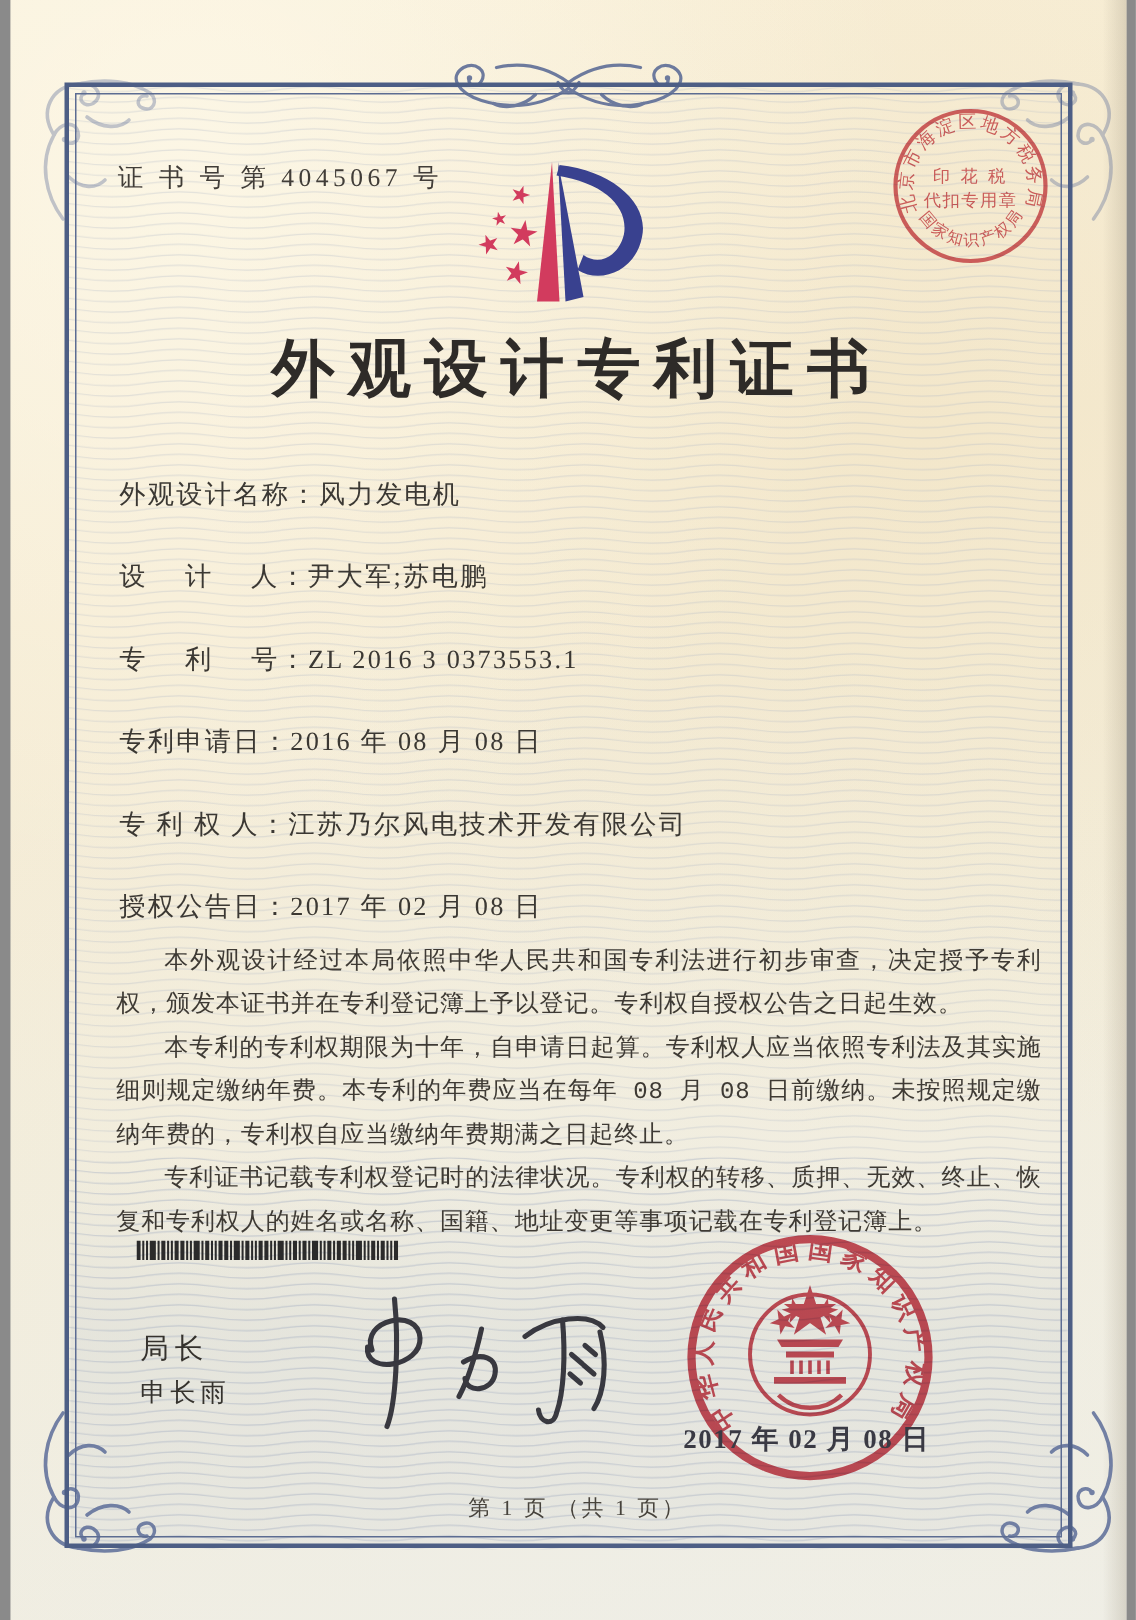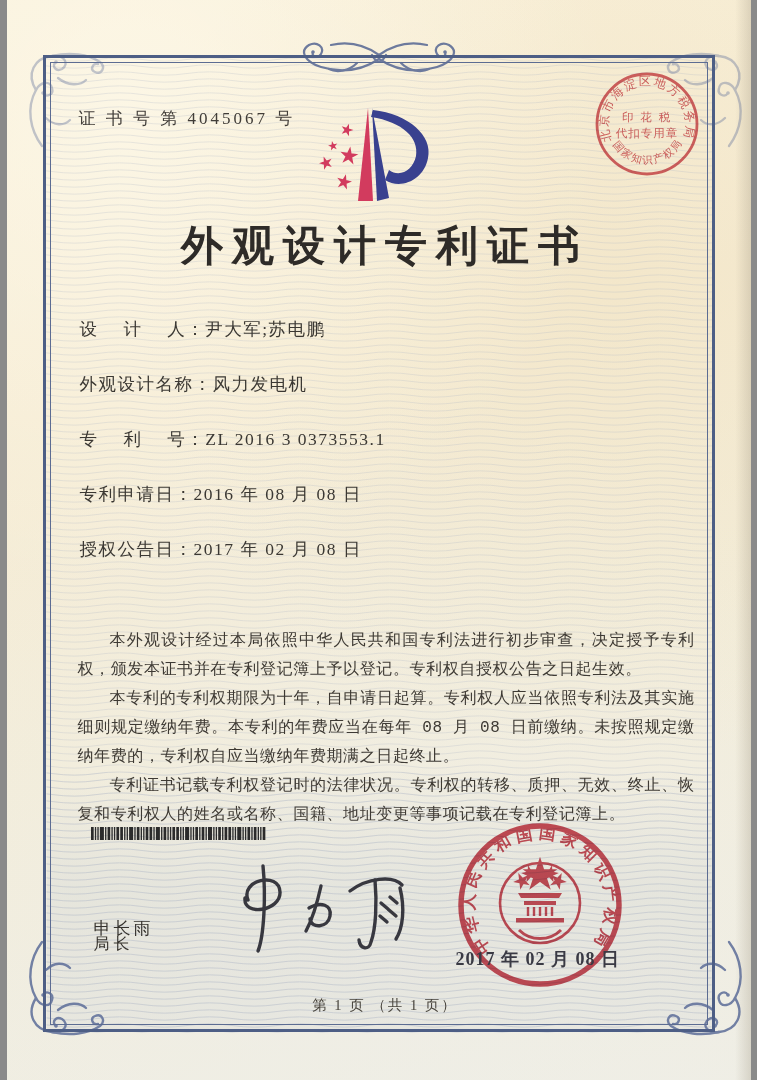--- a/index.html
+++ b/index.html
@@ -20,21 +20,21 @@
   .deco{position:absolute;left:0;top:0;pointer-events:none;}
   .abs{position:absolute;}
   .cert-no{left:72px;top:107px;font-size:17px;letter-spacing:3px;color:#413d38;}
   .title{left:0;width:757px;top:218px;text-align:center;font-size:42px;font-weight:bold;
     letter-spacing:9px;color:#2e2b28;}
   .fields{left:73px;top:317px;width:600px;}
   .field-row{height:55px;font-size:17.5px;color:#3b3833;letter-spacing:1.5px;white-space:pre;}
   .paras{left:71px;top:627px;width:617px;font-size:16px;line-height:29px;color:#3e3a34;
     text-align:justify;letter-spacing:.6px;font-family:Liberation Mono, monospace;}
   .paras p{margin:0;text-indent:2em;}
-  .sig-title{left:87px;top:886px;font-size:16px;letter-spacing:4px;color:#35322d;margin-top:48px;}
+  .sig-title{left:87px;top:886px;font-size:19px;letter-spacing:4px;color:#35322d;}
   .sig-name{left:87px;top:917px;font-size:17px;letter-spacing:3px;color:#35322d;}
   .grant-date{left:449px;top:947px;font-size:18px;letter-spacing:1px;color:#3a3a44;
     font-weight:bold;z-index:8;}
   .footer{left:0;width:757px;top:996px;text-align:center;font-size:14.5px;
     letter-spacing:2px;color:#47433c;}
   .seal{mix-blend-mode:multiply;}
   svg text{font-family:"Liberation Serif","DejaVu Serif",serif;}
 </style>
 </head>
 <body>
@@ -98,24 +98,25 @@
     </g>
     <g fill="#39418f">
       <polygon points="65,8 70,101 82,98"></polygon>
       <path d="M66,10 C102,14 126,36 121,58 C117,80 94,90 78,80 L82,70 C93,78 106,70 109,56 C112,38 96,22 64,17 Z"></path>
     </g>
   </svg>
 
   <div class="abs title">外观设计专利证书</div>
 
   <div class="abs fields">
+    <div class="field-row"><span>外观设计名称：</span><span>风力发电机</span></div>
     <div class="field-row"><span>设　 计　 人：</span><span>尹大军;苏电鹏</span></div>
-    <div class="field-row"><span>外观设计名称：</span><span>风力发电机</span></div>
     <div class="field-row"><span>专　 利　 号：</span><span>ZL 2016 3 0373553.1</span></div>
     <div class="field-row"><span>专利申请日：</span><span>2016 年 08 月 08 日</span></div>
+    <div class="field-row"><span>专 利 权 人：</span><span>江苏乃尔风电技术开发有限公司</span></div>
     <div class="field-row"><span>授权公告日：</span><span>2017 年 02 月 08 日</span></div>
   </div>
 
   <div class="abs paras">
     <p>本外观设计经过本局依照中华人民共和国专利法进行初步审查，决定授予专利权，颁发本证书并在专利登记簿上予以登记。专利权自授权公告之日起生效。</p>
     <p>本专利的专利权期限为十年，自申请日起算。专利权人应当依照专利法及其实施细则规定缴纳年费。本专利的年费应当在每年 08 月 08 日前缴纳。未按照规定缴纳年费的，专利权自应当缴纳年费期满之日起终止。</p>
     <p>专利证书记载专利权登记时的法律状况。专利权的转移、质押、无效、终止、恢复和专利权人的姓名或名称、国籍、地址变更等事项记载在专利登记簿上。</p>
   </div>
 
   <svg id="barcode" class="abs" style="left:84px;top:827px;" width="198" height="14" viewBox="0 0 198 14">

